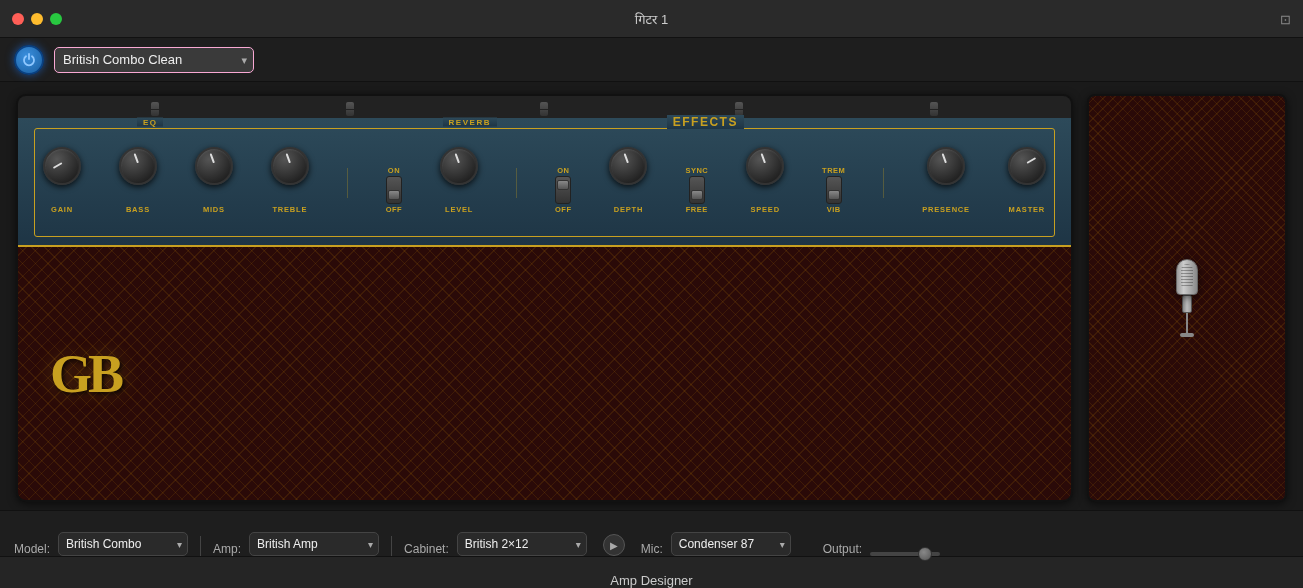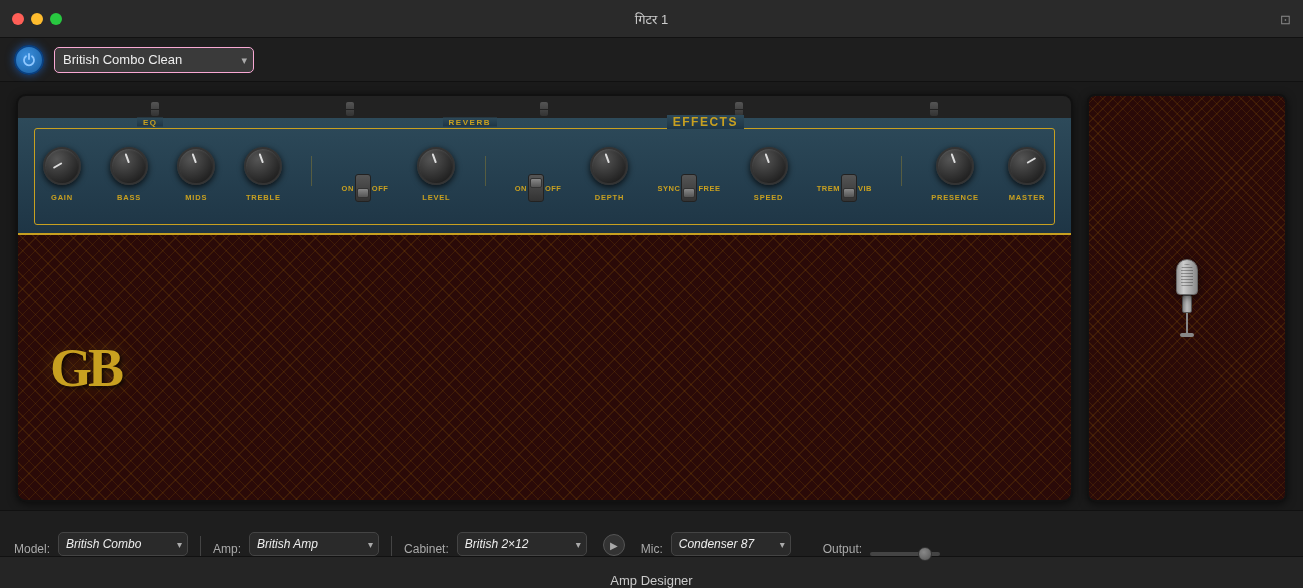--- a/index.html
+++ b/index.html
@@ -184,21 +184,21 @@
     .controls-panel {
       background: linear-gradient(to bottom, #2d4a5a, #1e3545);
       padding: 10px 16px 8px;
       border-bottom: 2px solid #c8a020;
       position: relative;
     }
     .knob-group {
       display: flex;
       flex-direction: column;
       align-items: center;
-      gap: 8px;
+      gap: 20px;
     }
     .knob {
       width: 38px;
       height: 38px;
       border-radius: 50%;
       background: radial-gradient(circle at 35% 30%, #555, #111);
       border: 2px solid #333;
       position: relative;
       box-shadow: 0 2px 6px rgba(0,0,0,0.8), inset 0 1px 2px rgba(255,255,255,0.1);
     }
@@ -222,21 +222,21 @@
       color: #c8a020;
       font-size: 7.5px;
       font-weight: bold;
       letter-spacing: 0.8px;
       text-align: center;
     }
 
     
     .toggle-group {
       display: flex;
-      flex-direction: row;
+      flex-direction: column;
       align-items: center;
       gap: 1px;
     }
     .toggle-label-top {
       color: #c8a020;
       font-size: 7.5px;
       font-weight: bold;
       letter-spacing: 0.5px;
     }
     .toggle-switch {
@@ -423,21 +423,20 @@
     .bottom-select {
       background: #2a2a2a;
       border: 1px solid #444;
       border-radius: 5px;
       color: #eee;
       font-size: 12px;
       padding: 3px 20px 3px 7px;
       appearance: none;
       height: 24px;
       cursor: pointer;
-      font-style: italic;
     }
     .separator {
       width: 1px;
       height: 20px;
       background: #444;
       margin: 0 4px;
     }
     .play-btn {
       width: 22px;
       height: 22px;

